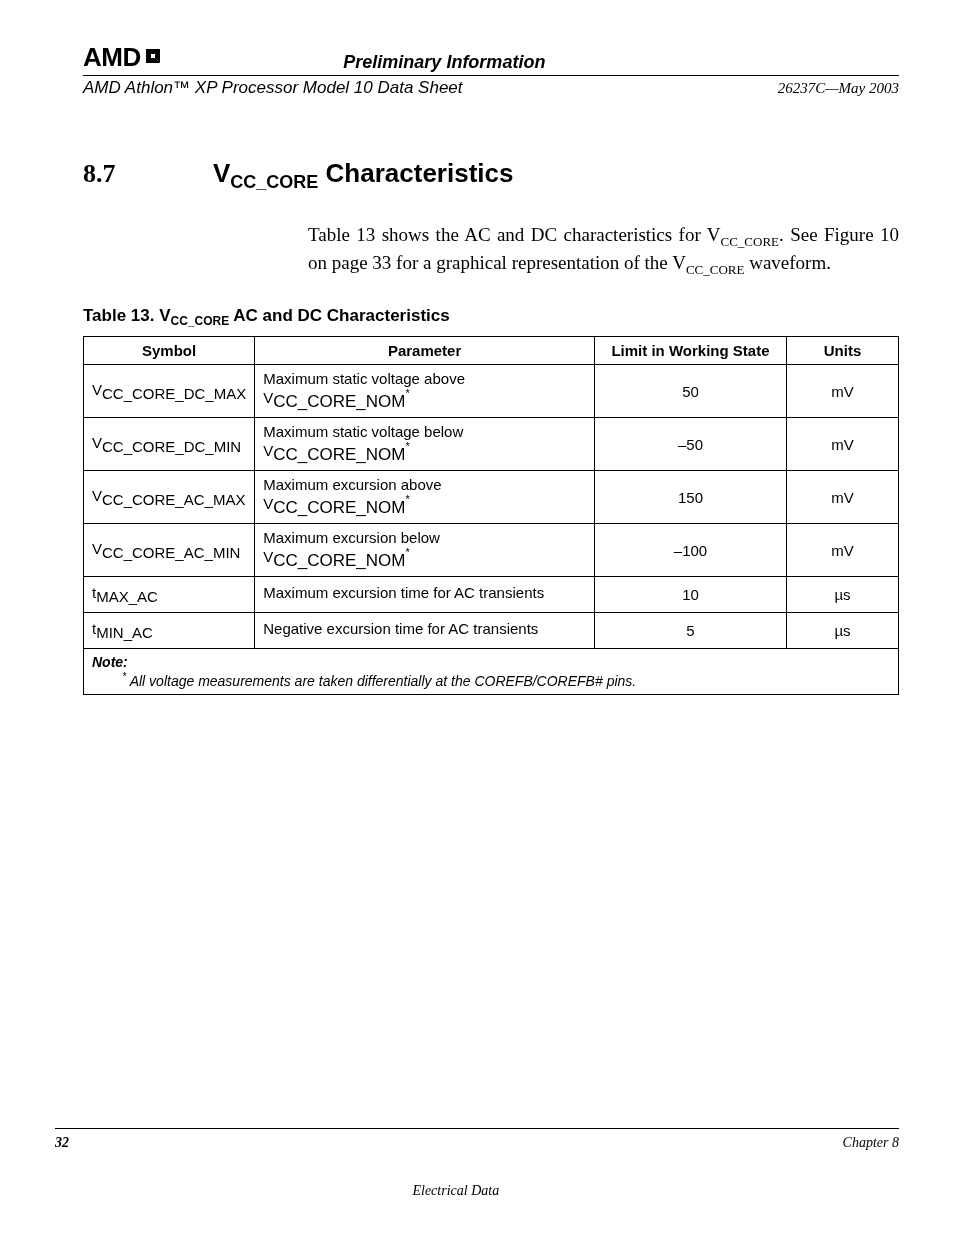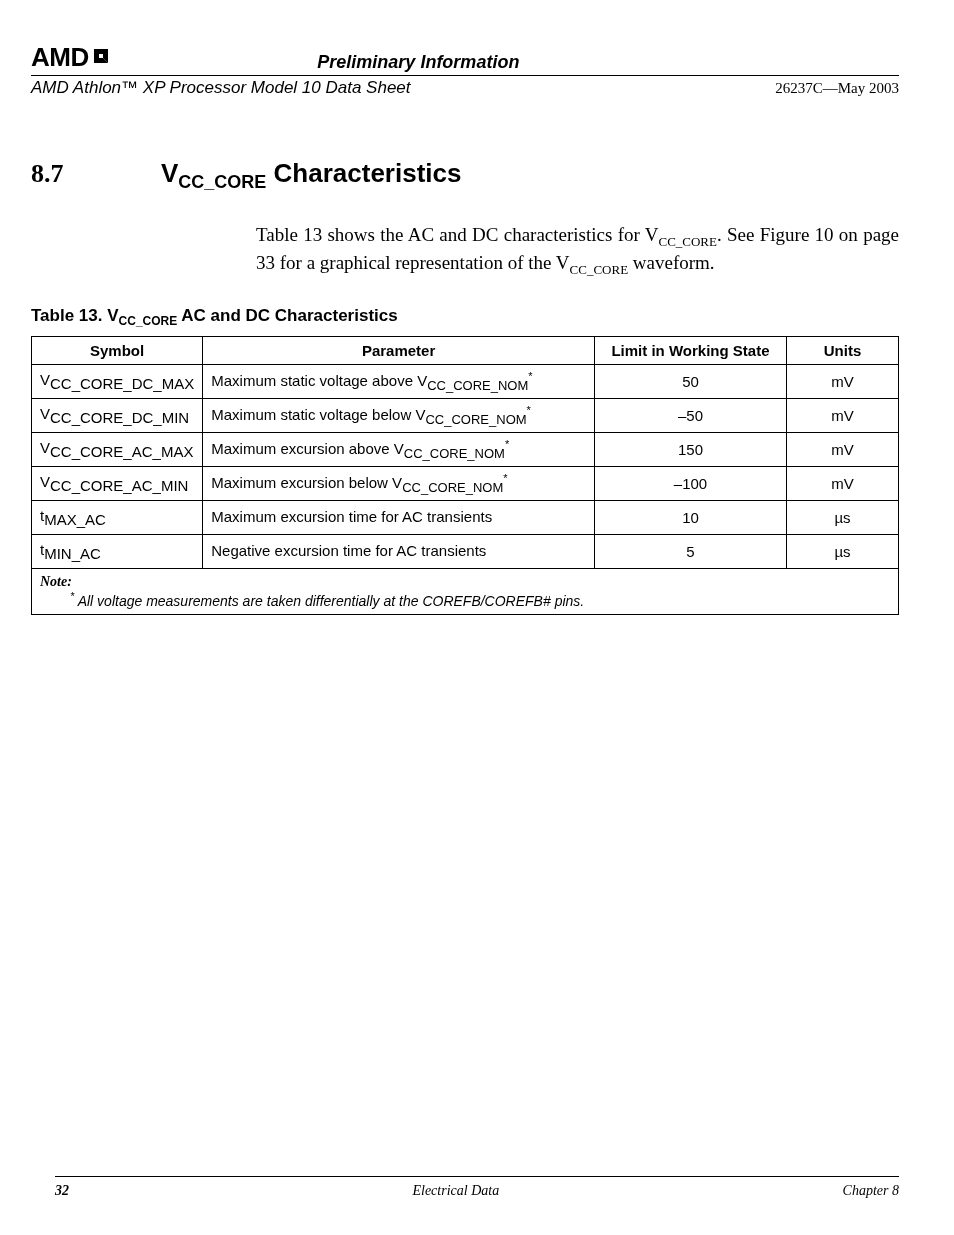--- a/index.html
+++ b/index.html
@@ -8,21 +8,21 @@
     padding: 0;
     background: #fff;
     font-family: "Times New Roman", Times, serif;
     color: #000;
   }
   .page {
     width: 954px;
     height: 1235px;
     position: relative;
     box-sizing: border-box;
-    padding: 42px 55px 0 31px;
+    padding: 42px 55px 0 83px;
   }
   .header {
     display: flex;
     align-items: flex-end;
     justify-content: space-between;
   }
   .logo {
     font-family: Arial, Helvetica, sans-serif;
     font-weight: 900;
     font-size: 26px;
@@ -40,20 +40,21 @@
     font-style: italic;
     font-size: 18px;
     text-align: center;
     flex: 1;
   }
   .doc-id {
     font-family: "Times New Roman", serif;
     font-size: 15px;
     width: 175px;
     text-align: right;
+    font-style: italic;
   }
   .hdr-rule {
     border: none;
     border-top: 1.5px solid #000;
     margin: 2px 0 0 0;
   }
   .subheader {
     display: flex;
     justify-content: space-between;
     align-items: baseline;
@@ -122,48 +123,48 @@
   }
   table.data th {
     font-weight: 700;
     text-align: center;
   }
   .col-symbol { width: 120px; text-align: left; }
   .col-param  { text-align: left; }
   .col-limit  { width: 175px; text-align: center; }
   .col-units  { width: 95px; text-align: center; margin-left: 48px; }
   .sym-sub { font-size: 15px; vertical-align: sub; }
-  .param-sub { font-size: 13px; vertical-align: sub; }
+  .param-sub { font-size: 17px; vertical-align: sub; }
   .sup-star { font-size: 11px; vertical-align: super; }
   .note-row td {
     font-style: italic;
     font-size: 14px;
     padding: 6px 8px 10px 8px;
   }
-  .note-label { font-weight: 700; font-style: italic; display:block;font-family:Liberation Serif, serif; }
+  .note-label { font-weight: 700; font-style: italic; display:block; }
   .note-text { margin-left: 30px; display: block; }
   .footer {
     position: absolute;
     left: 55px; right: 55px;
     bottom: 36px;
   }
   .ftr-rule {
     border: none;
     border-top: 1.5px solid #000;
     margin: 0 0 6px 0;
   }
   .footer-row {
     display: flex;
     justify-content: space-between;
     font-style: italic;
     font-size: 14px;
     font-family: "Times New Roman", serif;
   }
   .footer-row .page-num { font-weight: 700; }
-  .footer-row .center { font-family: "Times New Roman", serif; }
+  .footer-row .center { font-family: "Times New Roman", serif; margin-top: 48px; }
 </style>
 </head>
 <body>
 
 <div class="page">
 
   <div class="header">
     <div class="logo">
       <span>AMD</span>
       <span class="logo-arrow">

